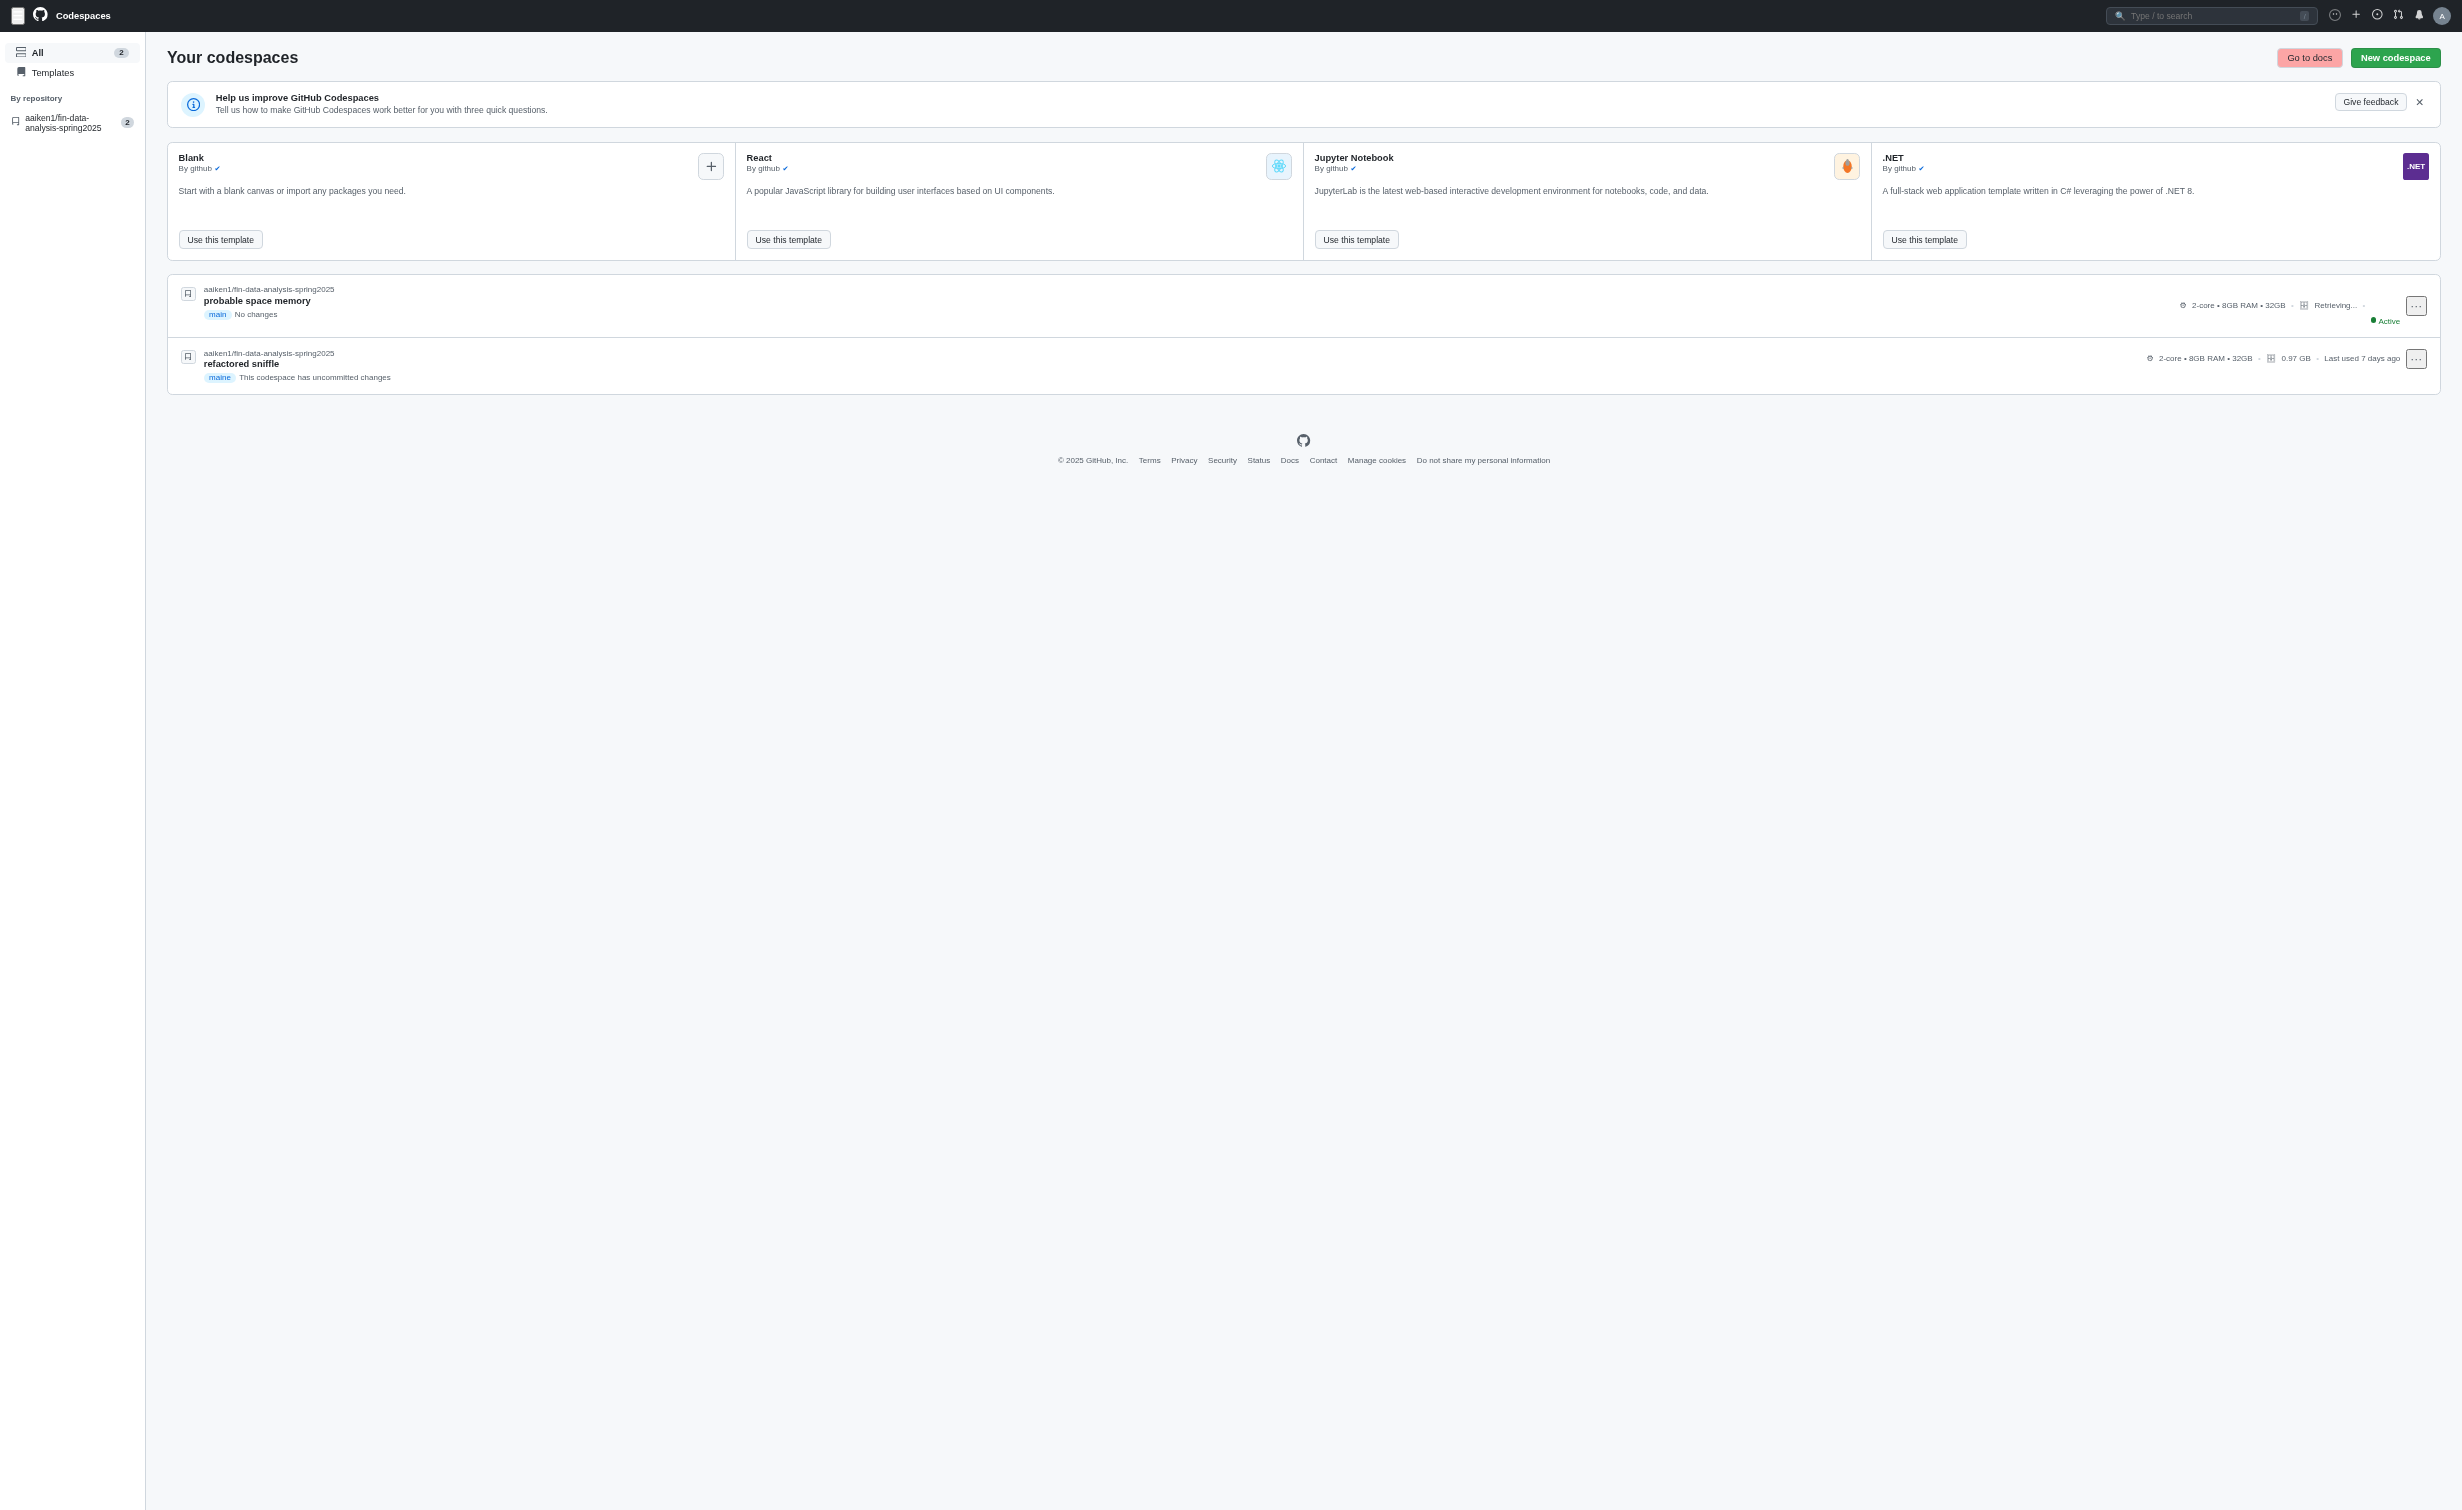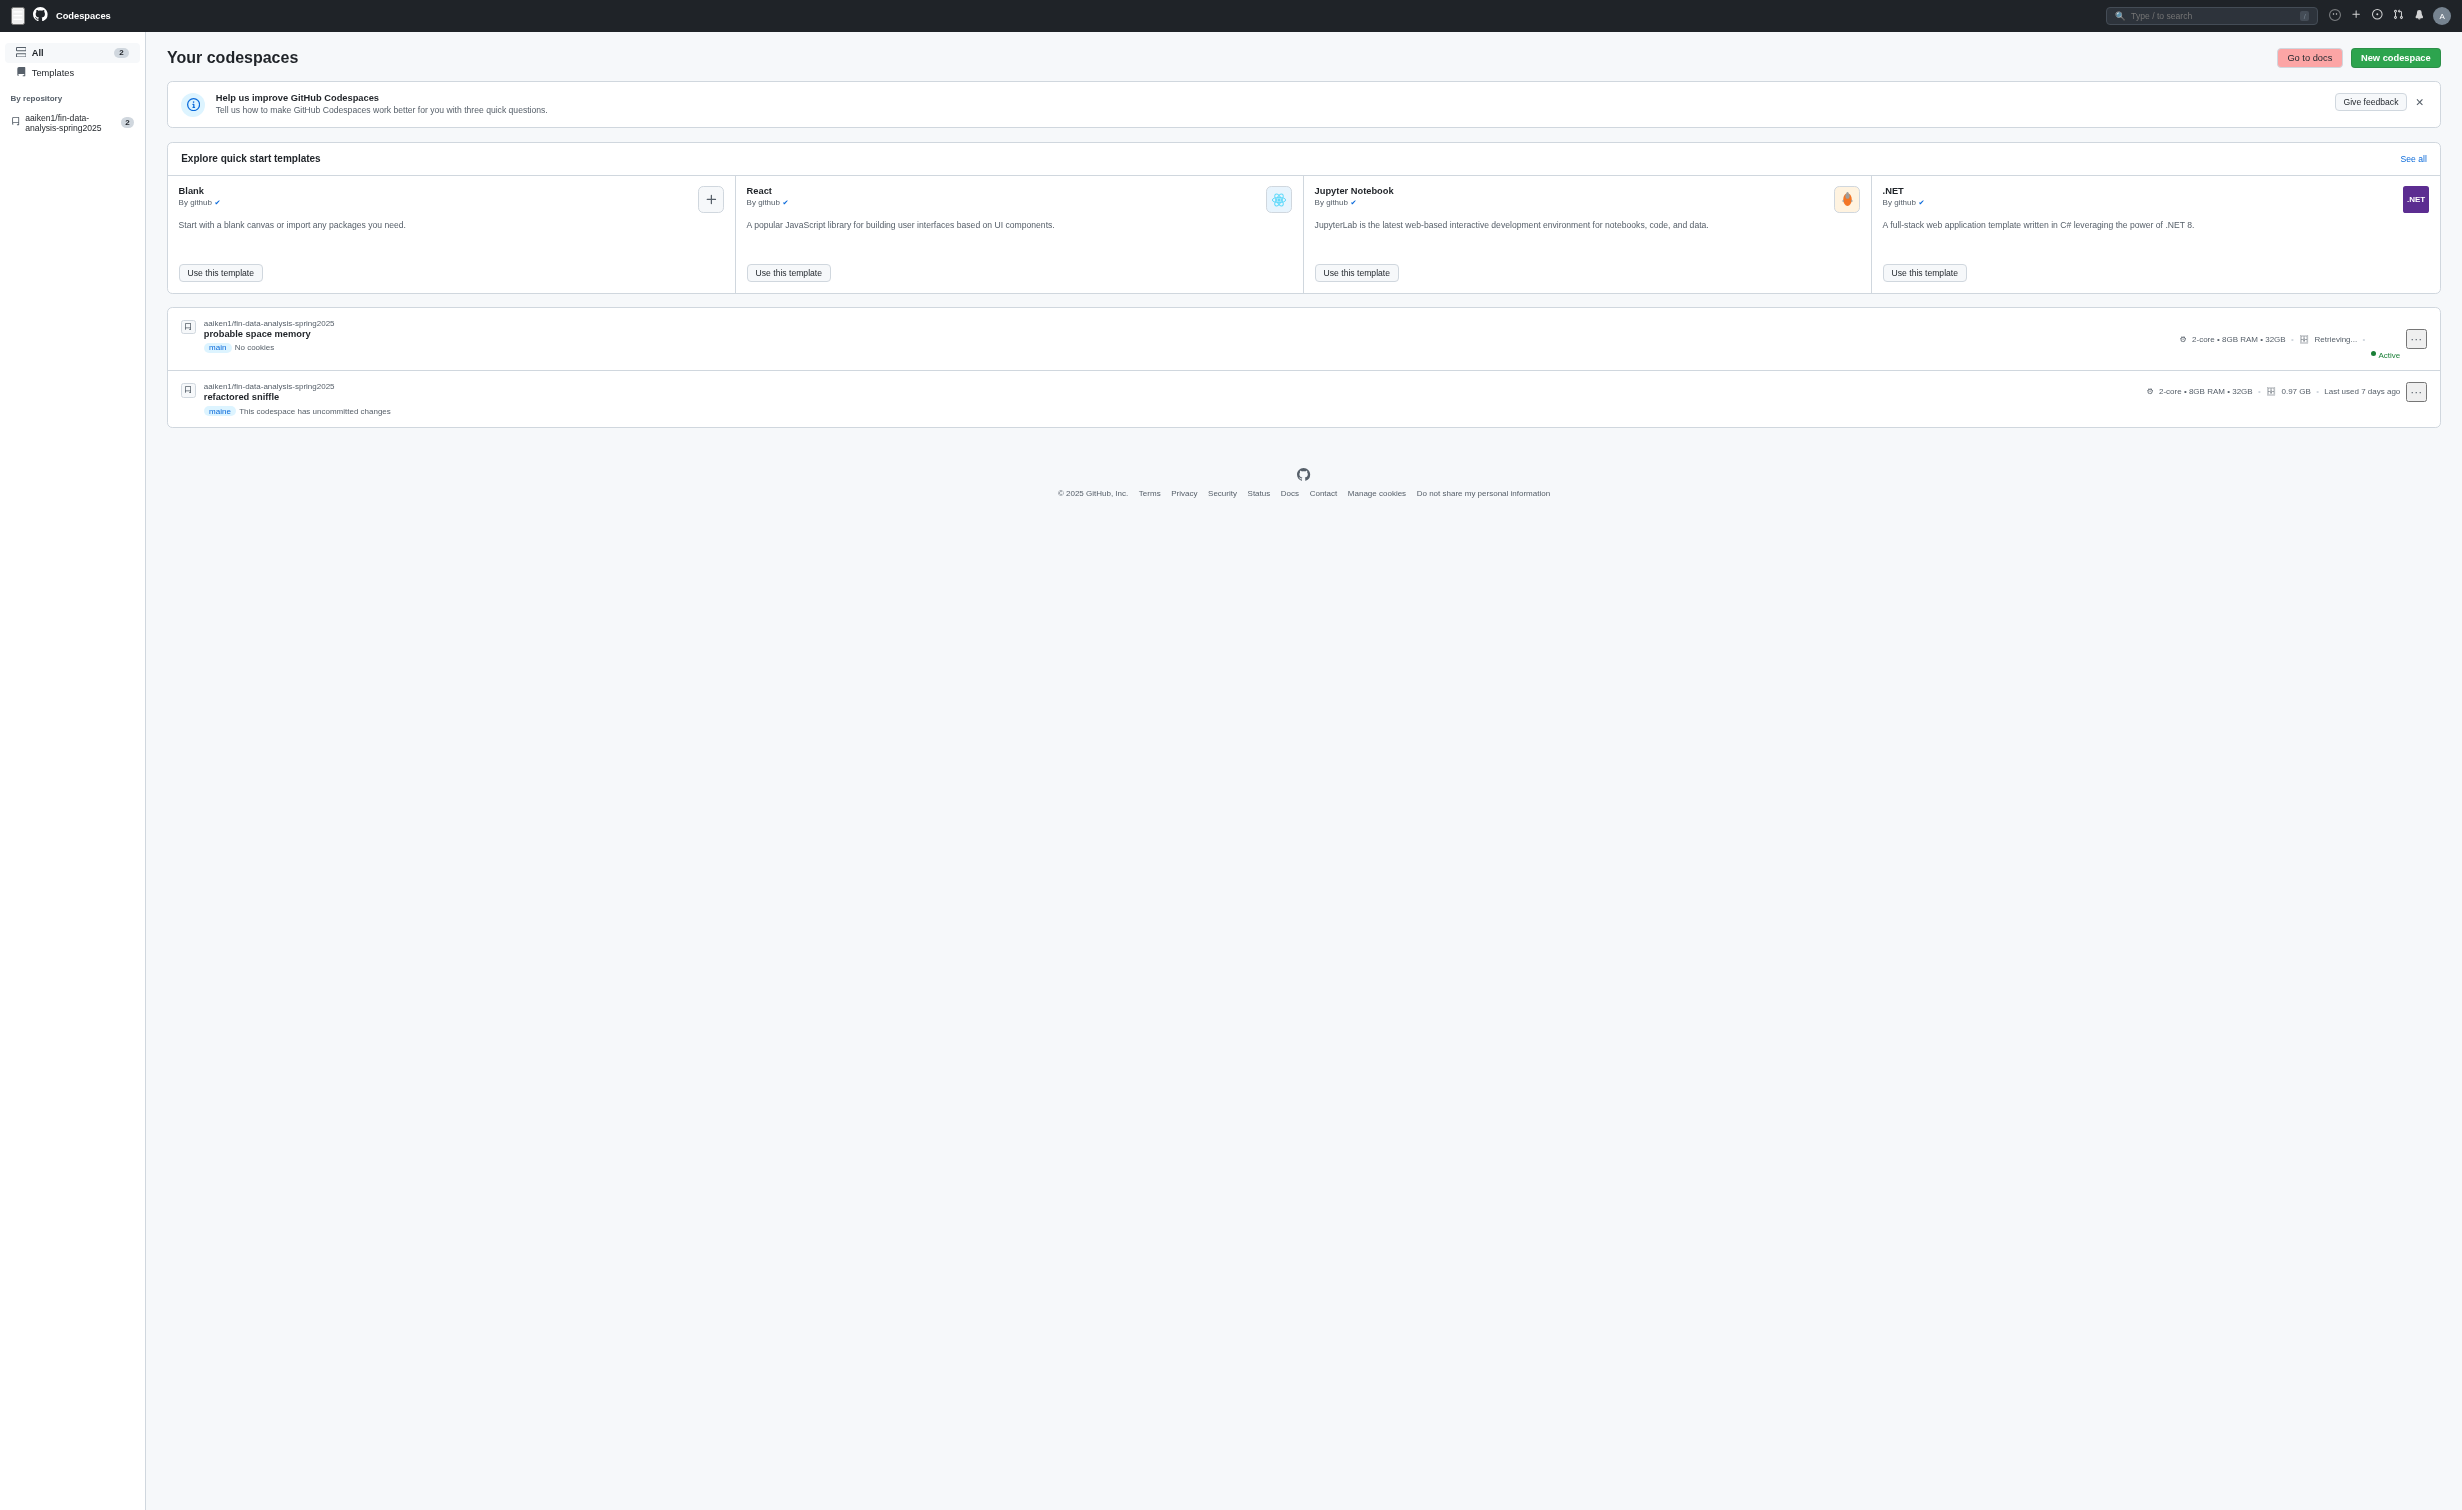--- a/index.html
+++ b/index.html
@@ -287,24 +287,20 @@
         <div class="feedback-title">Help us improve GitHub Codespaces</div>
         <div class="feedback-subtitle">Tell us how to make GitHub Codespaces work better for you with three quick questions.</div>
       </div>
       <div class="feedback-actions">
         <button class="btn-feedback">Give feedback</button>
         <button class="close-btn">✕</button>
       </div>
     </div>
 
     <div class="section">
-      <div class="section-header">
-        <span class="section-title">Explore quick start templates</span>
-        <a class="see-all-link">See all</a>
-      </div>
       <div class="template-cards">
 
         <div class="template-card">
           <div class="template-card-header">
             <div>
               <div class="template-name">Blank</div>
               <div class="template-author">
                 <span>By github</span>
                 <span class="verified-icon">✔</span>
               </div>
@@ -388,21 +384,21 @@
         <div class="codespace-repo-icon">
           <svg width="8" height="8" viewBox="0 0 16 16" fill="#57606a">
               <path fill-rule="evenodd" d="M2 2.5A2.5 2.5 0 014.5 0h8.75a.75.75 0 01.75.75v12.5a.75.75 0 01-.75.75h-2.5a.75.75 0 010-1.5h1.75v-2h-8a1 1 0 00-.714 1.7.75.75 0 01-1.072 1.05A2.495 2.495 0 012 11.5v-9zm10.5-1V9h-8c-.356 0-.694.074-1 .208V2.5a1 1 0 011-1h8z"></path>
             </svg>
         </div>
         <div class="codespace-info">
           <div class="codespace-repo">aaiken1/fin-data-analysis-spring2025</div>
           <div class="codespace-name">probable space memory</div>
           <div class="codespace-branch-row">
             <span class="branch-tag">main</span>
-            <span class="codespace-note">No cookies</span>
+            <span class="codespace-note">No changes</span>
           </div>
         </div>
         <div class="codespace-meta">
           <span>⚙</span>
           <span>2-core • 8GB RAM • 32GB</span>
           <span class="meta-separator">•</span>
           <span>🗄</span>
           <span>Retrieving...</span>
           <span class="meta-separator">•</span>
           <span class="status-active">

